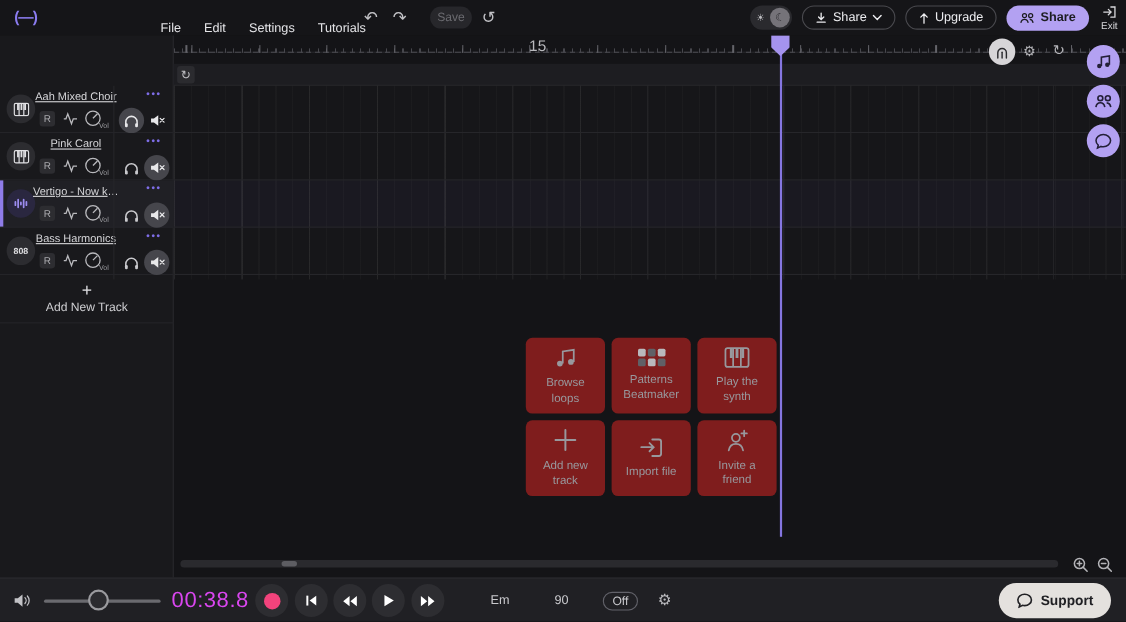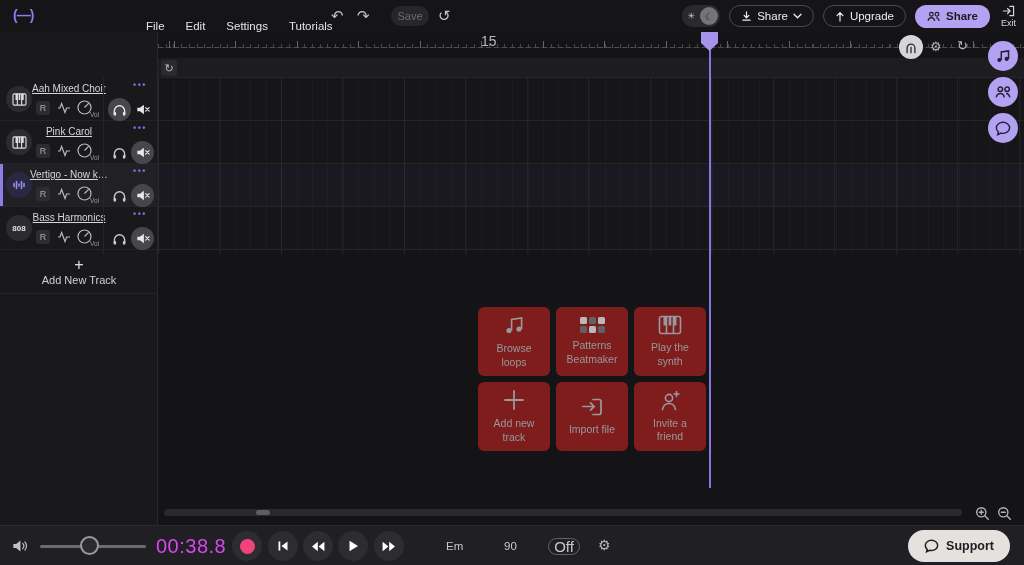--- a/index.html
+++ b/index.html
@@ -111,21 +111,21 @@
   .vol-track { position:absolute; left:40px; top:19px; width:106px; height:3px; background:#6a6a6f; border-radius:2px; }
   .vol-handle { position:absolute; left:80px; top:10px; width:19px; height:19px; border-radius:50%;
     background:#2b2b2f; border:2px solid #9a9a9e; }
   .time-disp { position:absolute; left:156px; top:9px; font-size:20px; color:#d946ef; letter-spacing:0.5px; }
   .t-circle { position:absolute; top:5px; width:30px; height:30px; border-radius:50%; background:#2d2d31;
     display:flex; align-items:center; justify-content:center; color:#fff; }
   .rec-dot { width:15px; height:15px; border-radius:50%; background:#f2437c; }
   .key-lab { position:absolute; left:446px; top:14px; font-size:11.5px; color:#c9c9cd; }
   .tempo-lab { position:absolute; left:504px; top:14px; font-size:11.5px; color:#c9c9cd; }
   .off-pill { position:absolute; left:548px; top:12px; width:32px; height:17px; border:1px solid #62626a;
-    border-radius:9px; font-size:15px; color:#c9c9cd; display:flex; align-items:center; justify-content:center; }
+    border-radius:9px; font-size:11px; color:#c9c9cd; display:flex; align-items:center; justify-content:center; }
   .bb-gear { position:absolute; left:598px; top:12px; color:#b9b9bd; font-size:14px; line-height:15px; }
   .support-pill { position:absolute; right:14px; top:4px; height:32px; border-radius:16px; background:#e4e1de;
     color:#202024; display:flex; align-items:center; gap:7px; padding:0 16px; font-size:12.5px; font-weight:bold; }
 </style>
 </head>
 <body>
 
 <div id="topbar">
   <div class="logo">(—)</div>
   <div class="menus">

